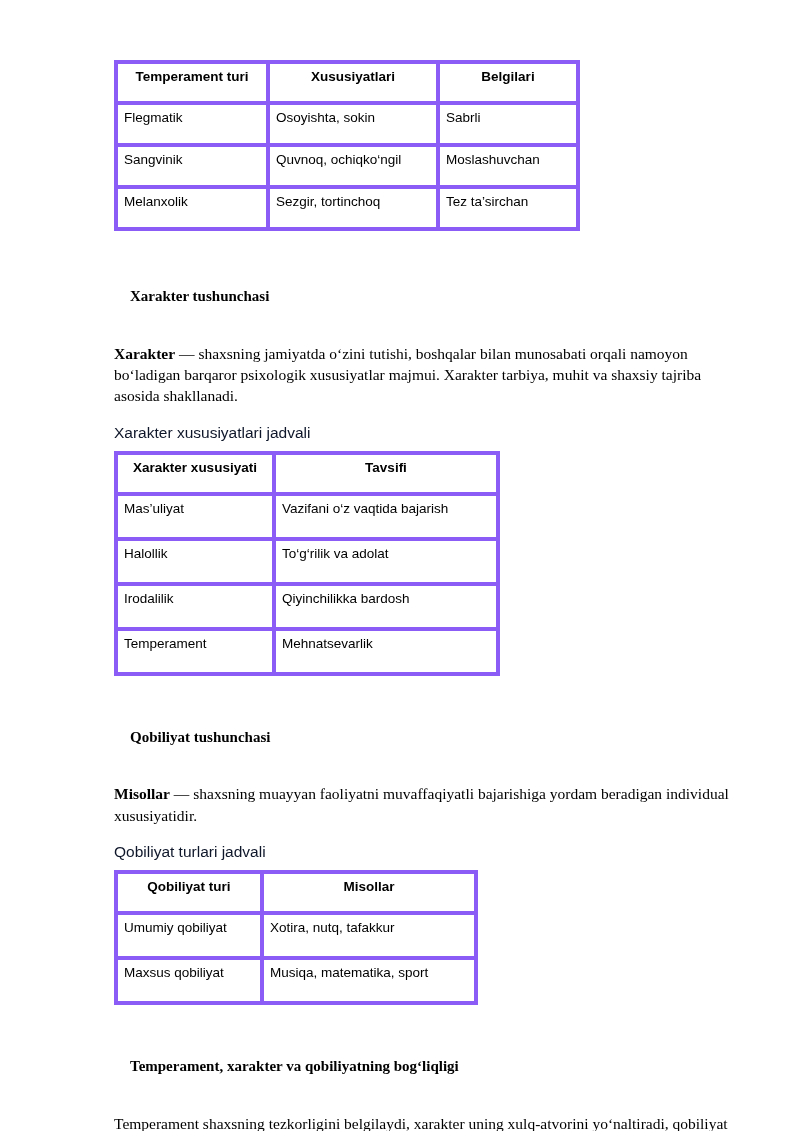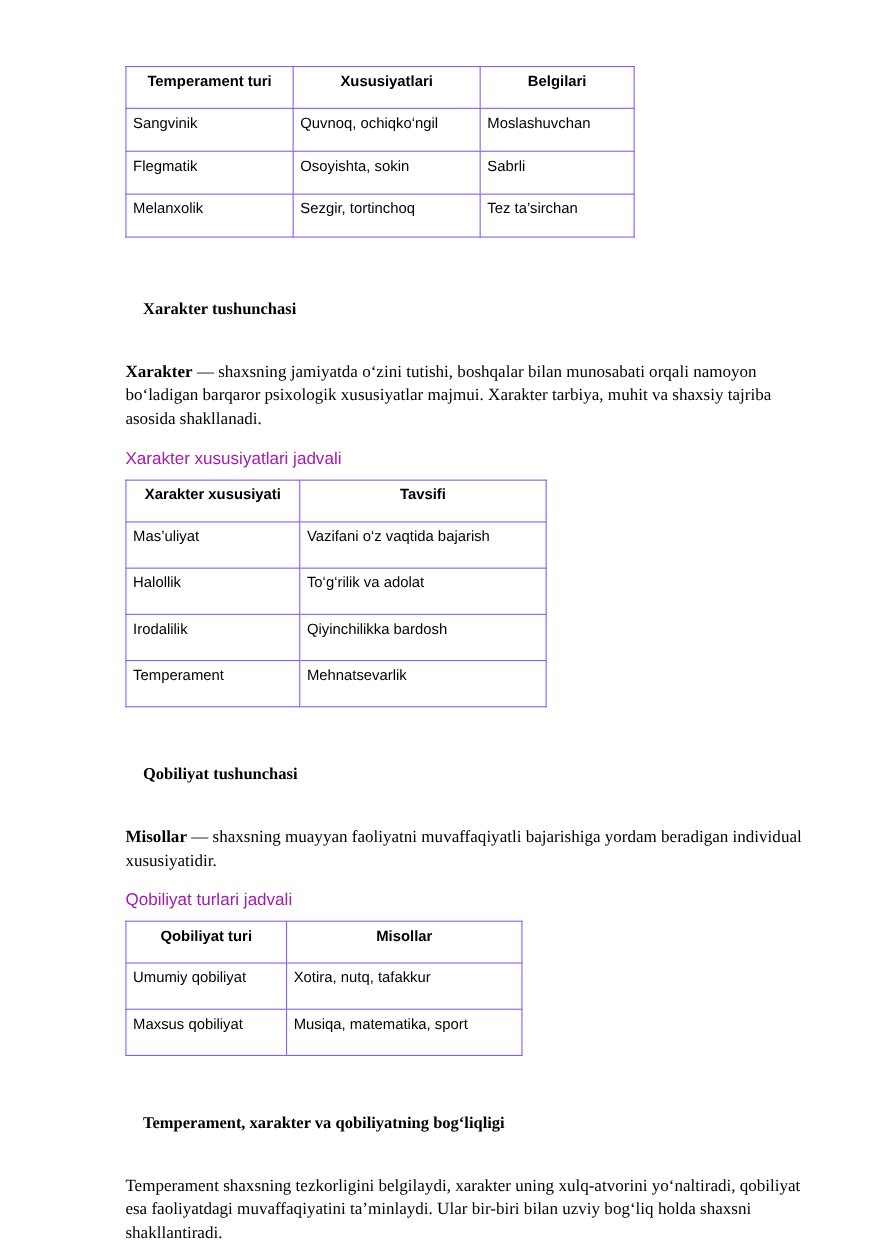--- a/index.html
+++ b/index.html
@@ -30,21 +30,21 @@
     width: 630px;
   }
 
   
   table {
     border-collapse: collapse;
     table-layout: fixed;
     font-family: "Liberation Sans", sans-serif;
   }
   table td, table th {
-    border: 1px solid #8b5cf6;
+    border: 4px solid #8b5cf6;
     padding: 5px 6px 6px 6px;
     vertical-align: top;
     font-size: 13.5px;
     line-height: 1.2;
     text-align: left;
   }
   table th {
     font-weight: bold;
     text-align: center;
   }
@@ -83,21 +83,21 @@
     font-family: "Liberation Serif", serif;
     font-size: 15px;
     font-weight: bold;
     margin: 16px;
     padding: 0;
     line-height: 1.3;
   }
   .caption {
     font-family: "Liberation Sans", sans-serif;
     font-size: 15.5px;
-    color: #a21caf;
+    color: #0f172a;
     margin: 0;
     padding: 0;
     line-height: 1.3;
   }
   p.para {
     font-family: "Liberation Serif", serif;
     font-size: 15.5px;
     line-height: 1.38;
     margin: 0;
     padding: 0;
@@ -124,28 +124,28 @@
       </colgroup>
       <thead>
         <tr>
           <th>Temperament turi</th>
           <th>Xususiyatlari</th>
           <th>Belgilari</th>
         </tr>
       </thead>
       <tbody>
         <tr>
+          <td>Flegmatik</td>
+          <td>Osoyishta, sokin</td>
+          <td>Sabrli</td>
+        </tr>
+        <tr>
           <td>Sangvinik</td>
           <td>Quvnoq, ochiqko‘ngil</td>
           <td>Moslashuvchan</td>
-        </tr>
-        <tr>
-          <td>Flegmatik</td>
-          <td>Osoyishta, sokin</td>
-          <td>Sabrli</td>
         </tr>
         <tr>
           <td>Melanxolik</td>
           <td>Sezgir, tortinchoq</td>
           <td>Tez ta’sirchan</td>
         </tr>
       </tbody>
     </table>
 
     <div class="sp-40"></div>

